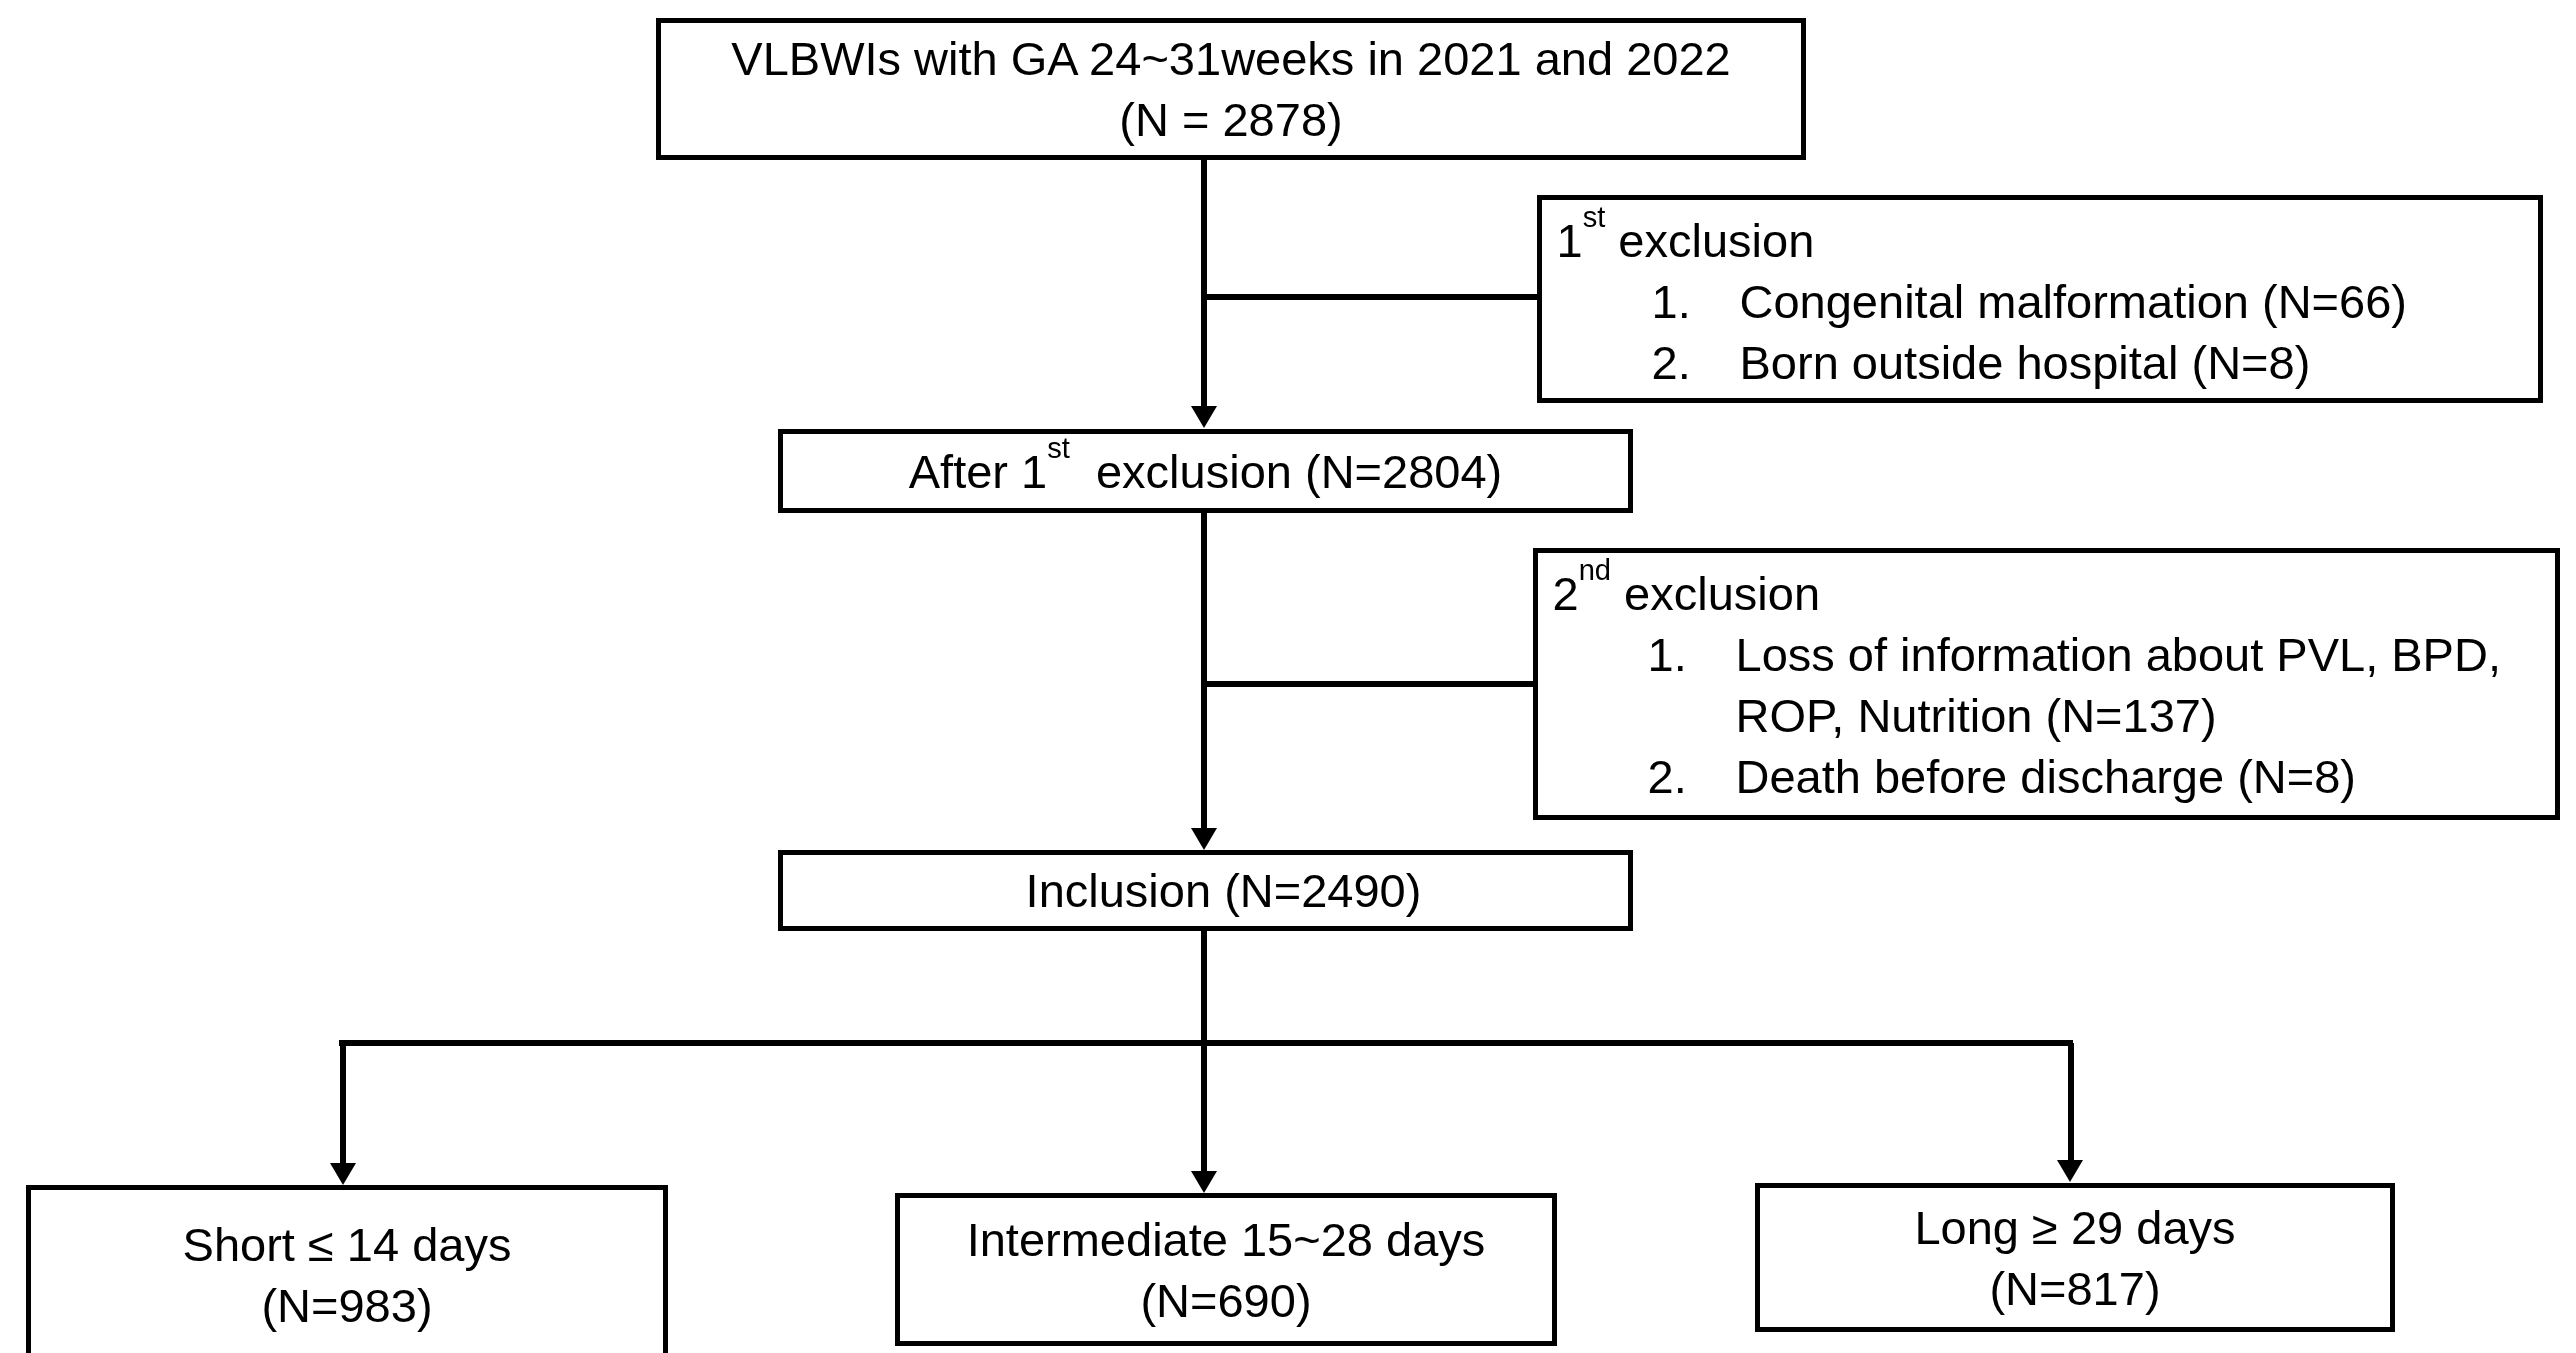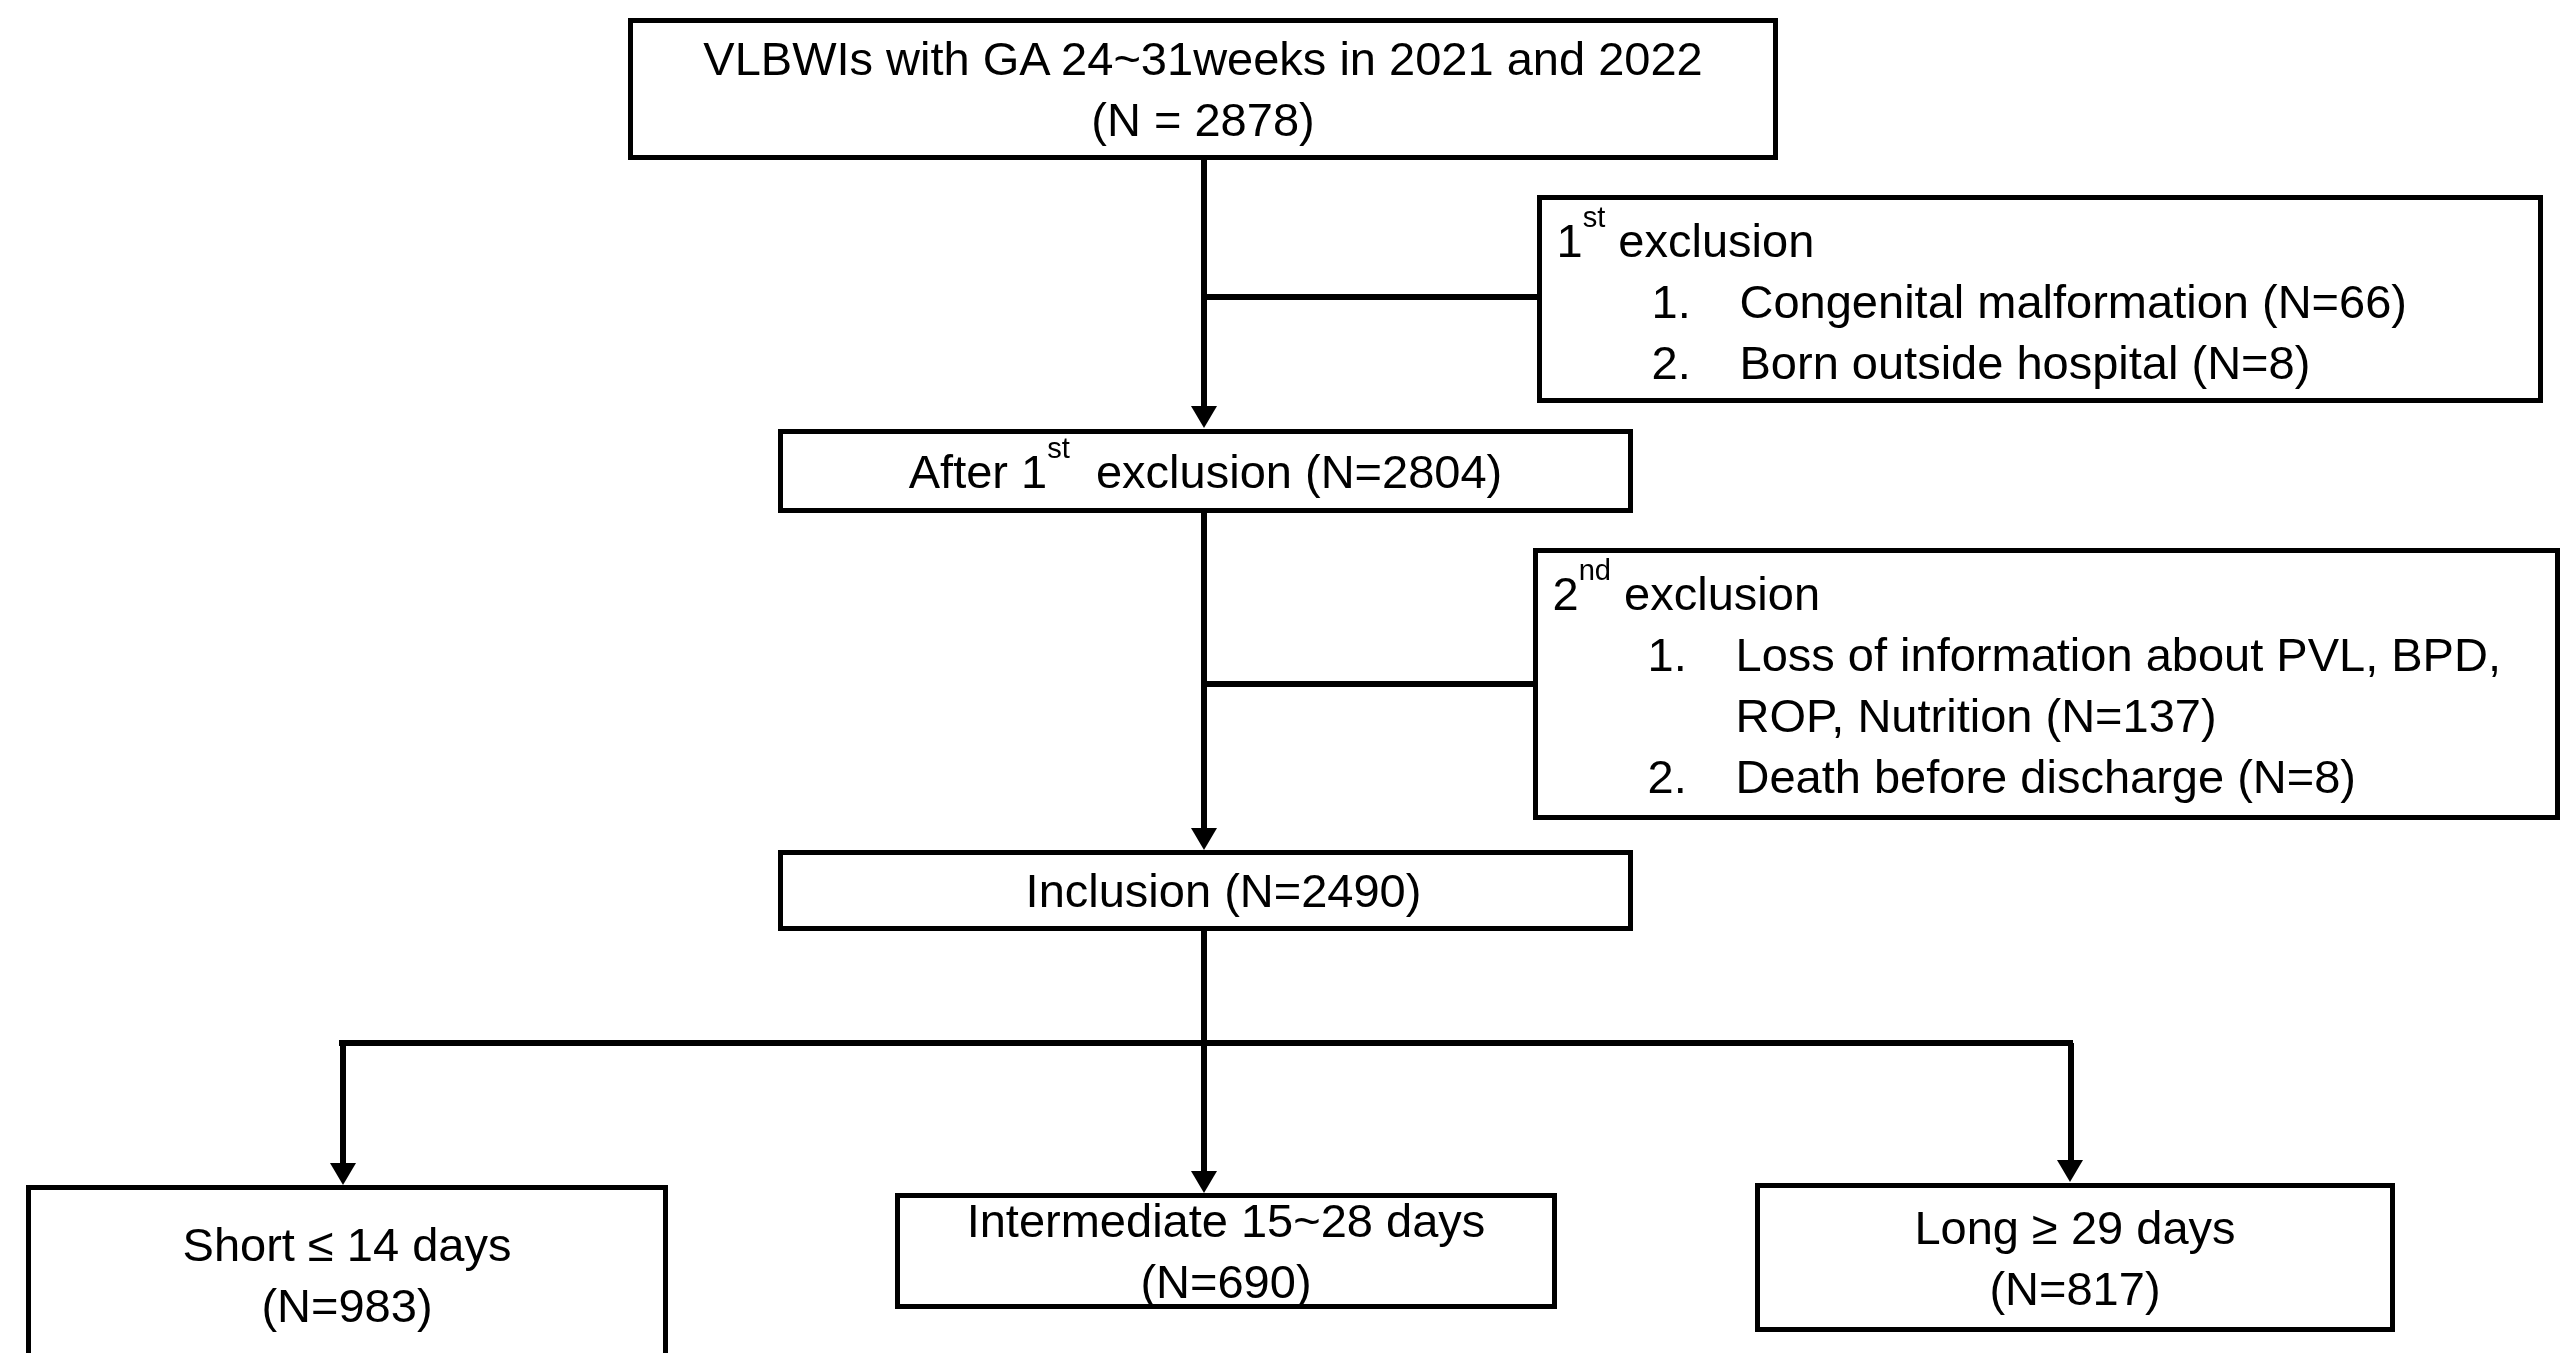--- a/index.html
+++ b/index.html
@@ -43,21 +43,21 @@
     border-left: 13.7px solid transparent;
     border-right: 13.7px solid transparent;
     border-top: 22.5px solid #000000;
   }
 </style>
 </head>
 <body>
 
 <div class="canvas">
 
-  <div class="box center-box" style="left:628px; top:17.7px; width:1150px; height:142px;">
+  <div class="box center-box" style="left:656px; top:17.7px; width:1150px; height:142px;">
     <div>VLBWIs with GA 24~31weeks in 2021 and 2022</div>
     <div>(N = 2878)</div>
   </div>
 
   <div class="vline" style="left:1201px; top:158px; width:5.6px; height:251px;"></div>
   <div class="arrow-down" style="left:1191px; top:406px;"></div>
 
   <div class="hline" style="left:1204px; top:294px; width:334px; height:5.6px;"></div>
 
   <div class="box list-box" style="left:1537px; top:195px; width:1006px; height:208px;">
@@ -123,21 +123,21 @@
   <div class="arrow-down" style="left:1191px; top:1171px;"></div>
 
   <div class="vline" style="left:2068px; top:1043px; width:5.6px; height:117px;"></div>
   <div class="arrow-down" style="left:2057px; top:1160px;"></div>
 
   <div class="box center-box" style="left:26px; top:1185px; width:642px; height:180px;">
     <div class="nowrap">Short ≤ 14 days</div>
     <div class="nowrap">(N=983)</div>
   </div>
 
-  <div class="box center-box" style="left:895px; top:1193px; width:662px; height:116px;">
+  <div class="box center-box" style="left:895px; top:1193px; width:662px; height:153px;">
     <div class="nowrap">Intermediate 15~28 days</div>
     <div class="nowrap">(N=690)</div>
   </div>
 
   <div class="box center-box" style="left:1755px; top:1183px; width:640px; height:149px;">
     <div class="nowrap">Long ≥ 29 days</div>
     <div class="nowrap">(N=817)</div>
   </div>
 
 </div>

